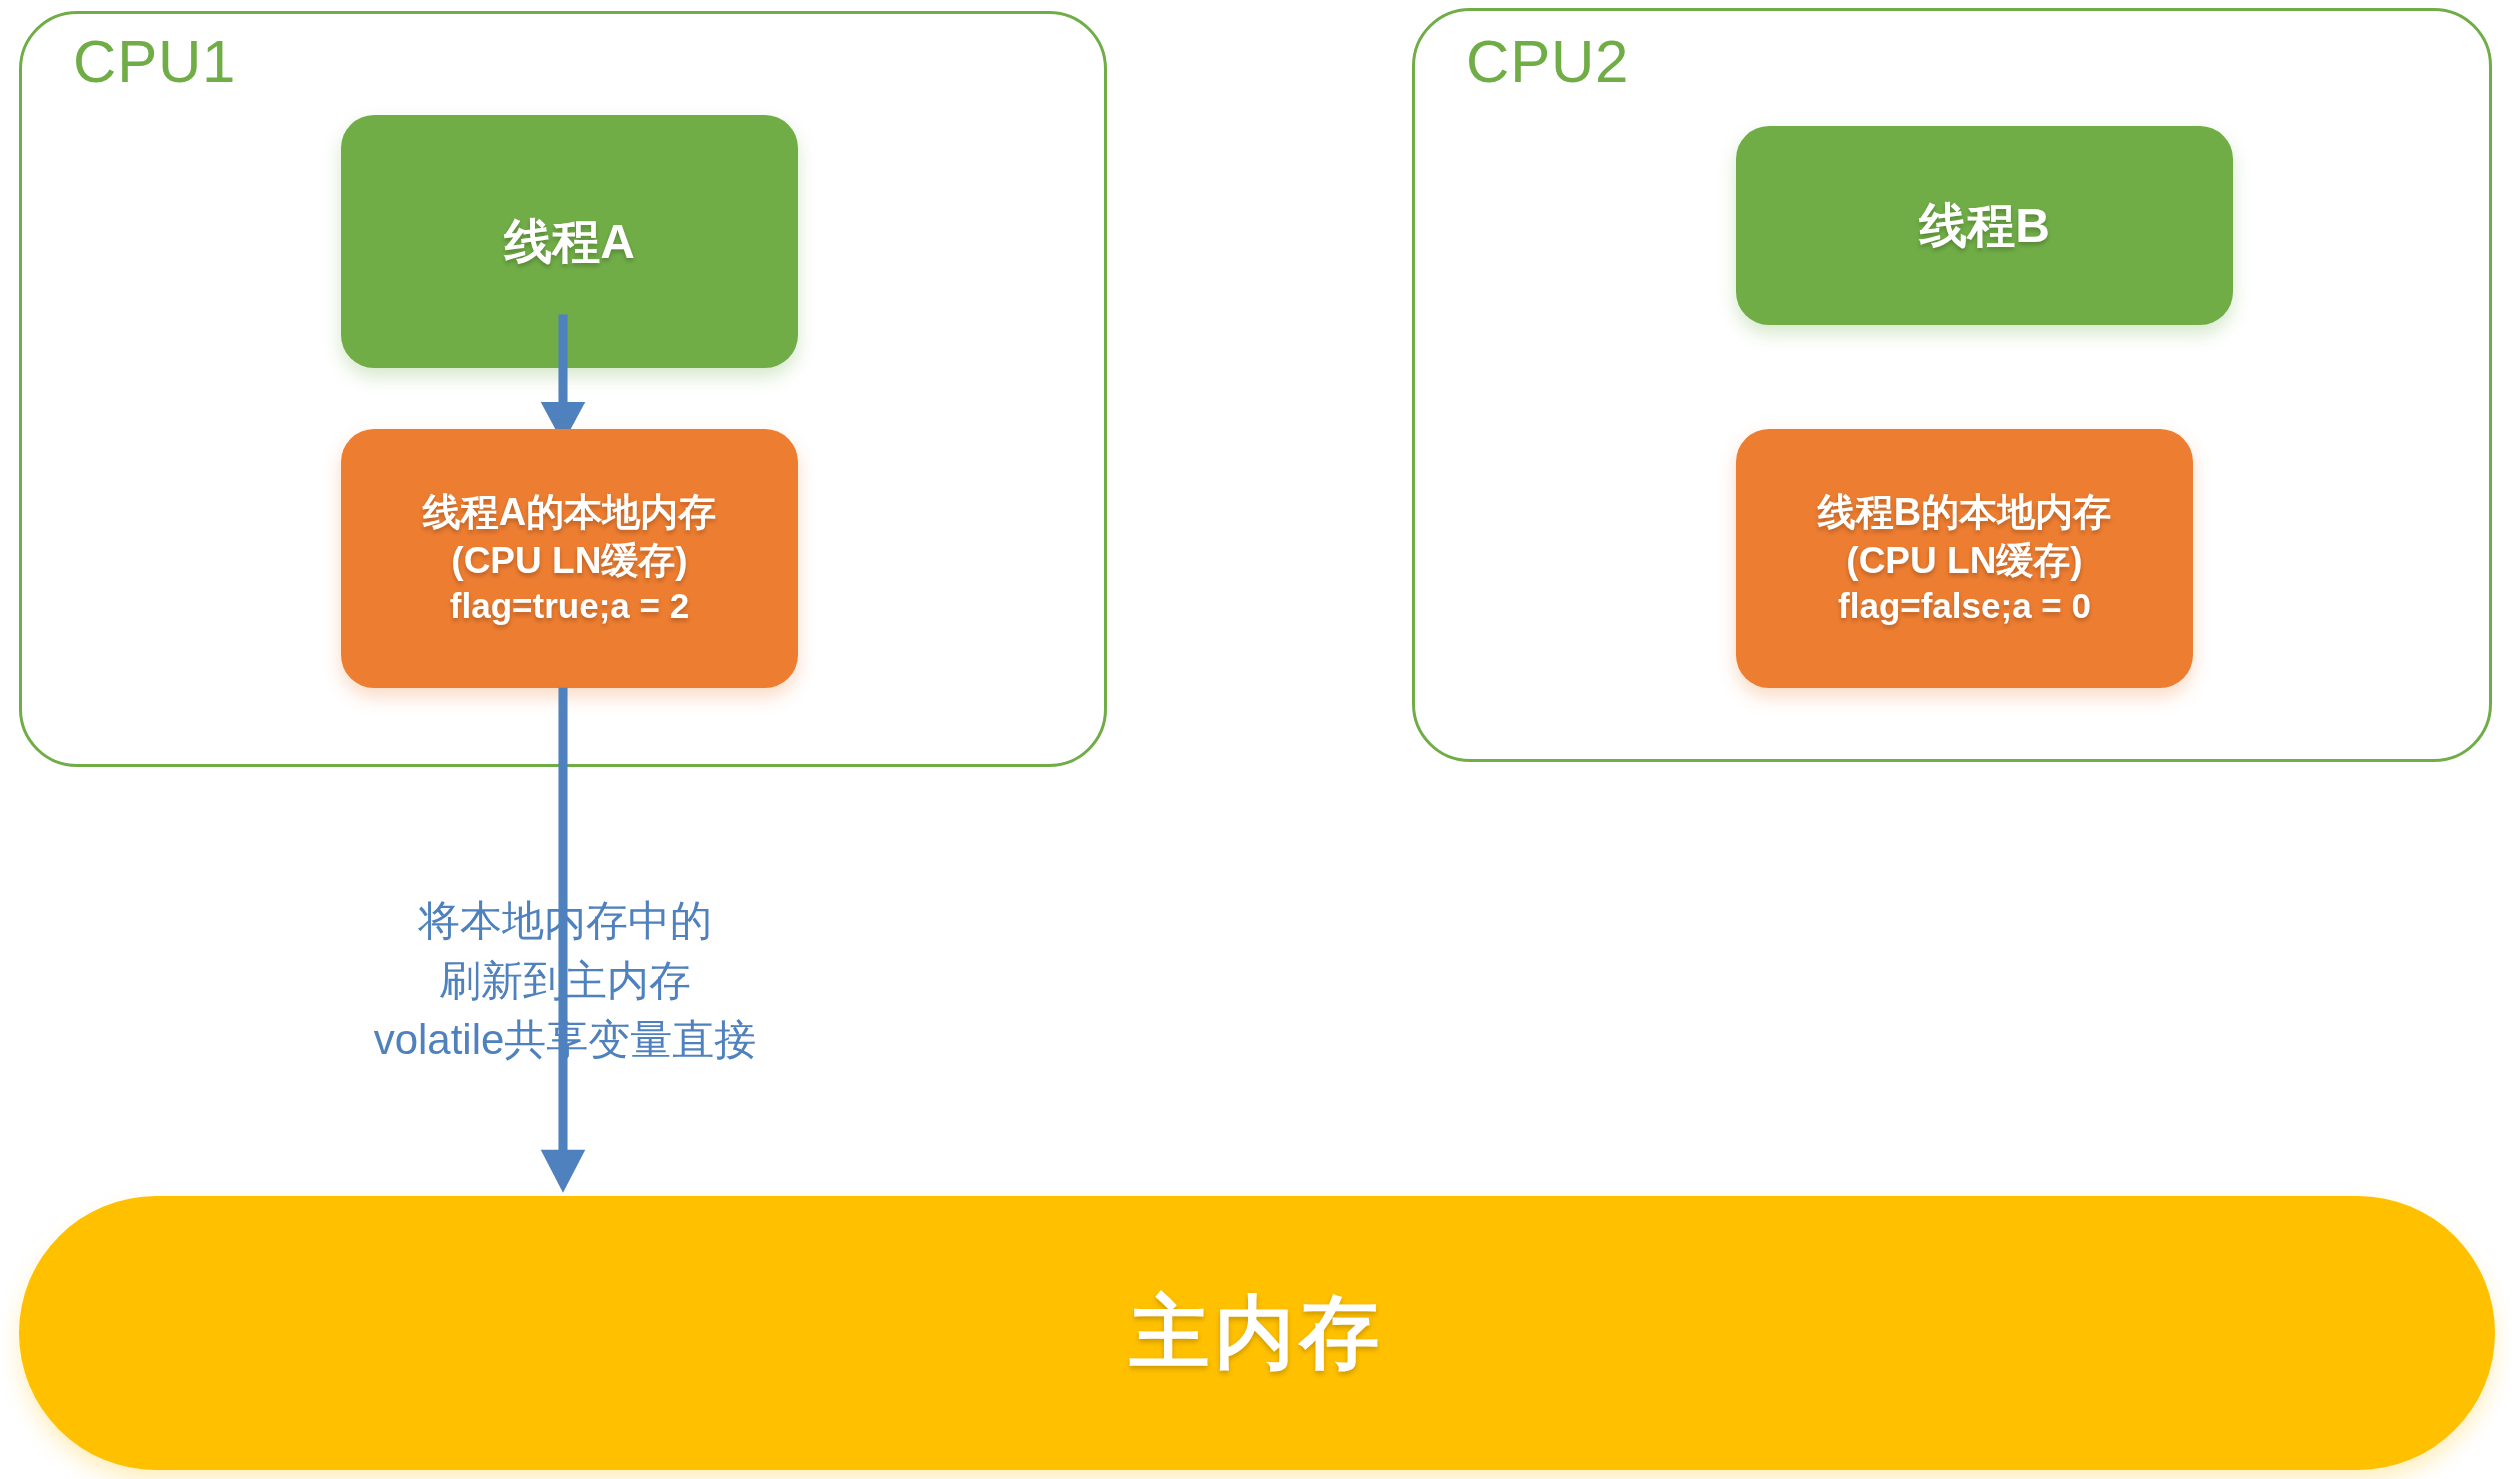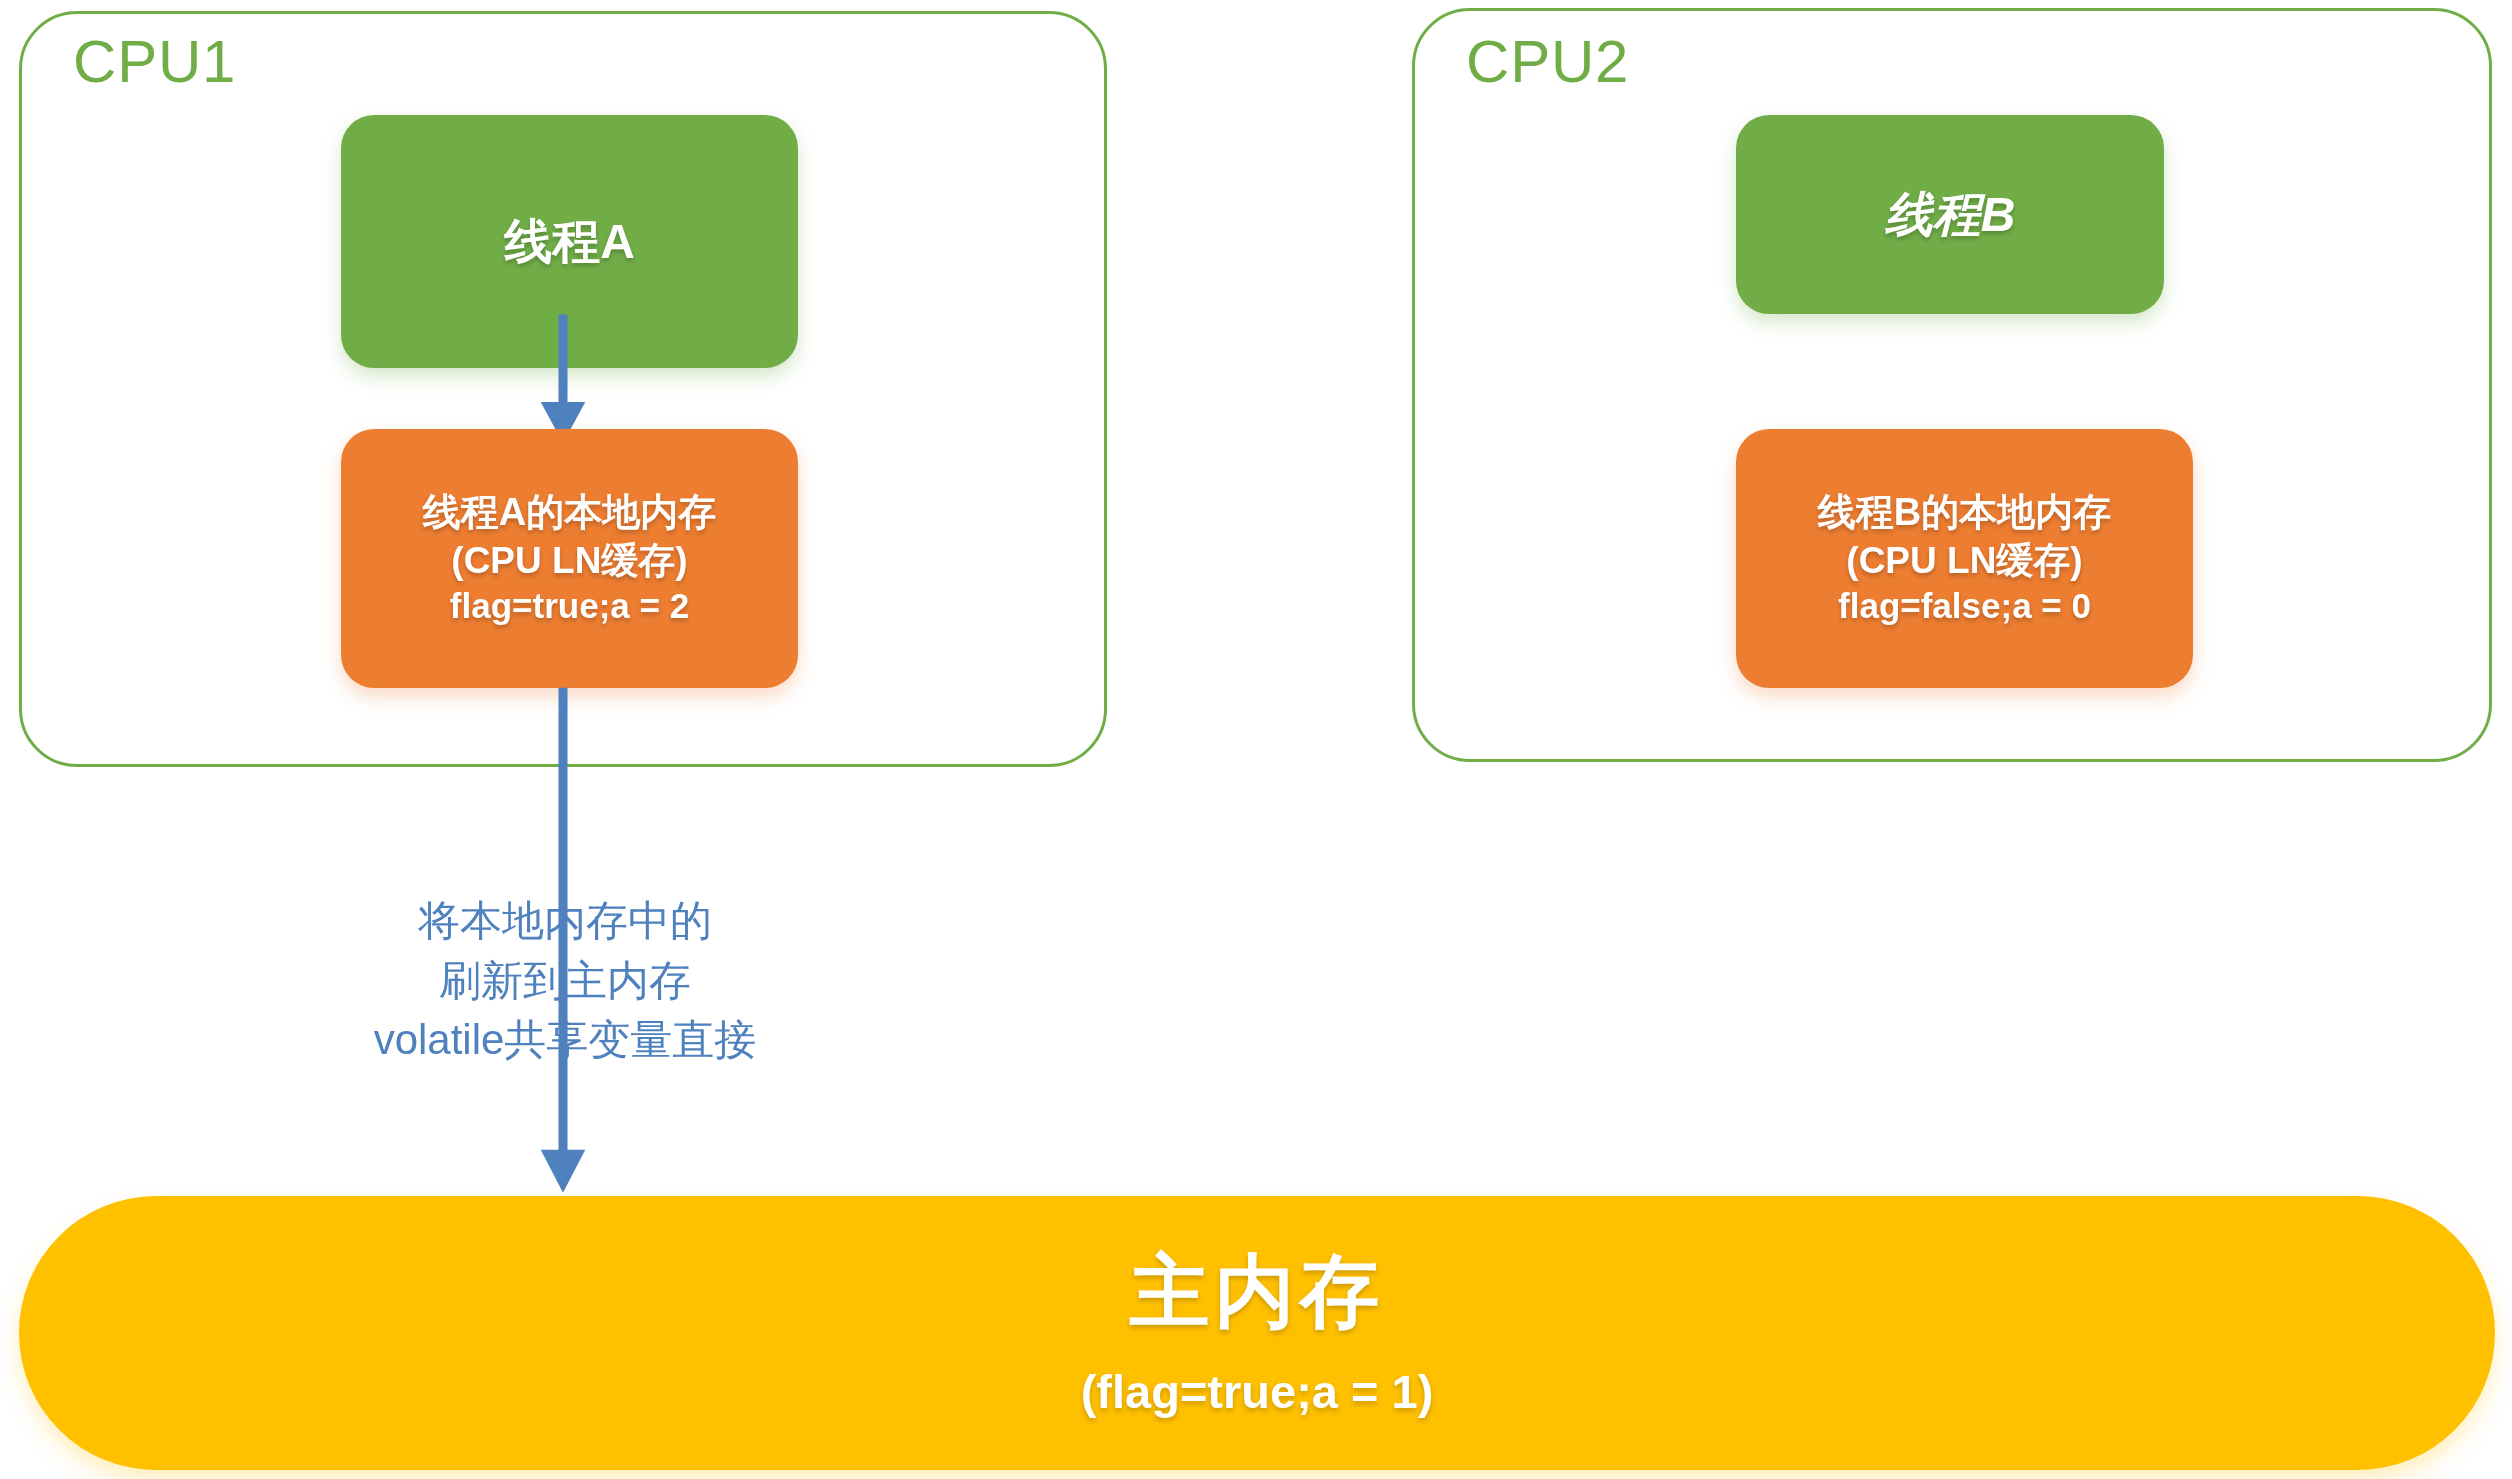--- a/index.html
+++ b/index.html
@@ -145,21 +145,21 @@
 
   <div class="mem-box" style="left:341px; top:429px; width:457px; height:259px;">
     <div class="line l1">线程A的本地内存</div>
     <div class="line l2">(CPU LN缓存)</div>
     <div class="line l3">flag=true;a = 2</div>
   </div>
 
   <div class="cpu-box" style="left:1412px; top:8.3px; width:1080px; height:754px;"></div>
   <div class="cpu-label" style="left:1466px; top:32px;">CPU2</div>
 
-  <div class="thread-box" style="left:1736px; top:115px; width:428px; height:199px;font-style:italic;">
+  <div class="thread-box" style="left:1736px; top:126px; width:497px; height:199px;">
     <span class="box-text">线程B</span>
   </div>
 
   <div class="mem-box" style="left:1736px; top:429px; width:457px; height:259px;">
     <div class="line l1">线程B的本地内存</div>
     <div class="line l2">(CPU LN缓存)</div>
     <div class="line l3">flag=false;a = 0</div>
   </div>
 
   <svg class="arrow-svg" width="66" height="515" style="left:530px; top:686px;" viewBox="0 0 80 620">
@@ -168,17 +168,16 @@
   </svg>
 
   <div class="flow-label" style="left:299px; top:849px; width:532px;">
     <div>将本地内存中的</div>
     <div>刷新到主内存</div>
     <div>volatile共享变量直接</div>
   </div>
 
   <div class="main-mem" style="left:19px; top:1196px; width:2476px; height:274px;">
     <div class="title">主内存</div>
-    <div class="sub">(flag=true;a = 1)</div>
   </div>
 
 </div>
 
 
 </body></html>

